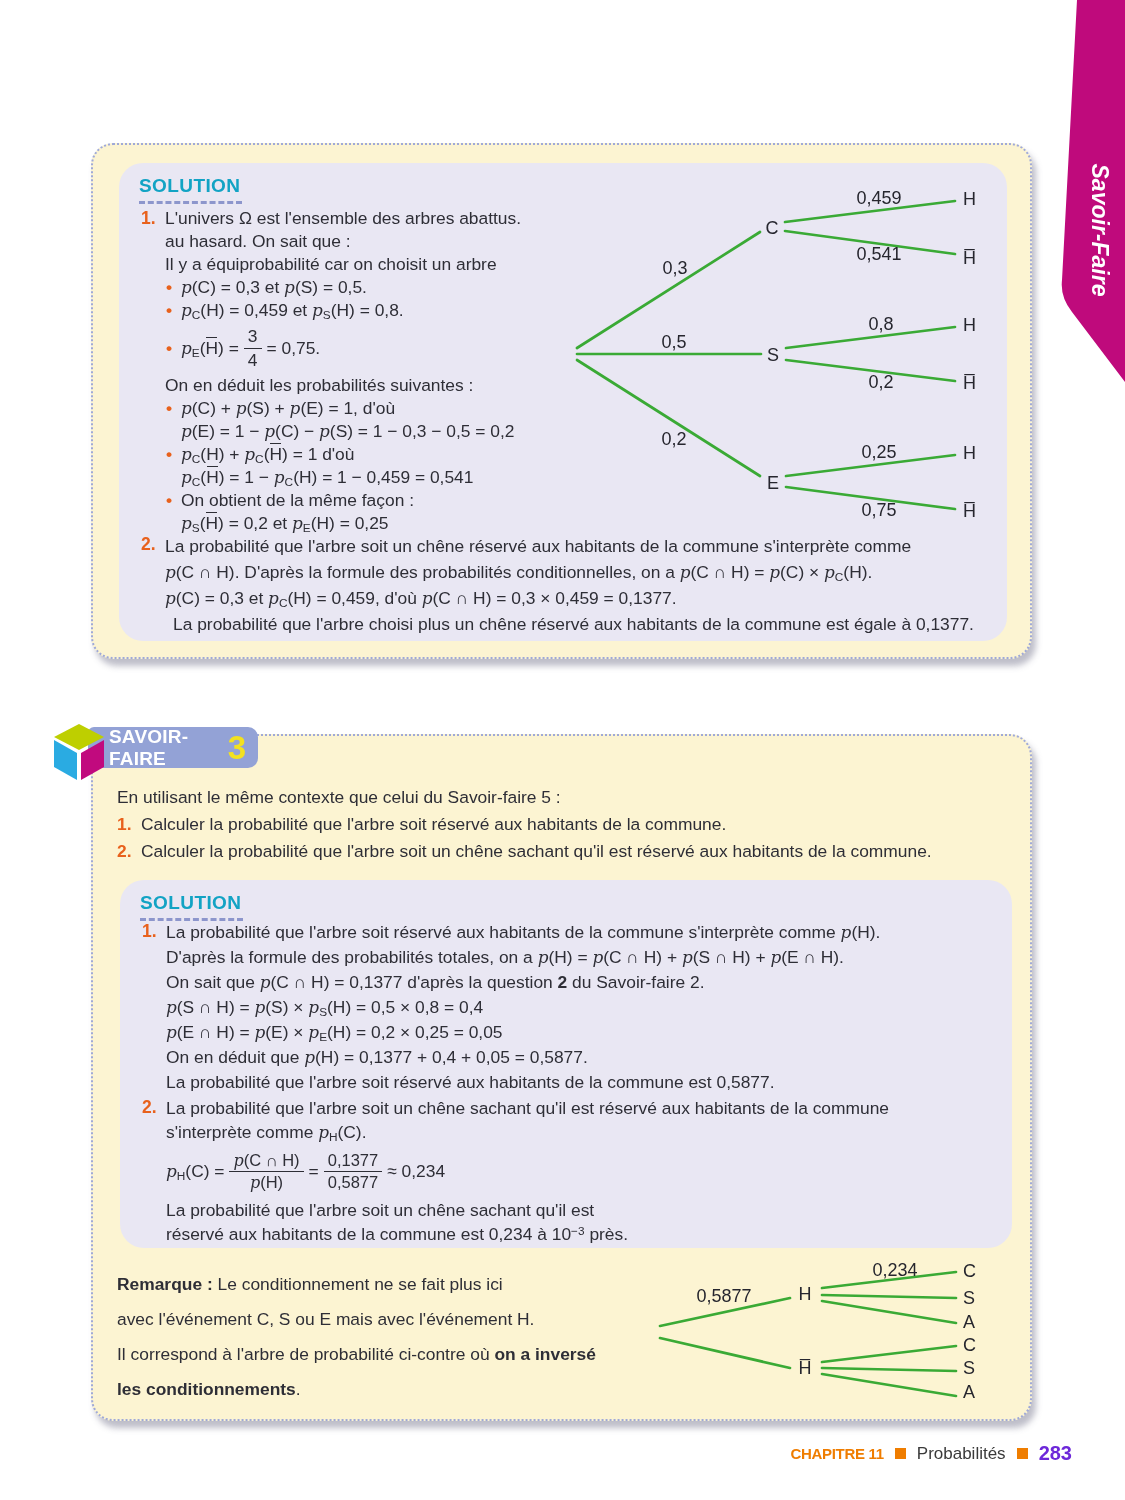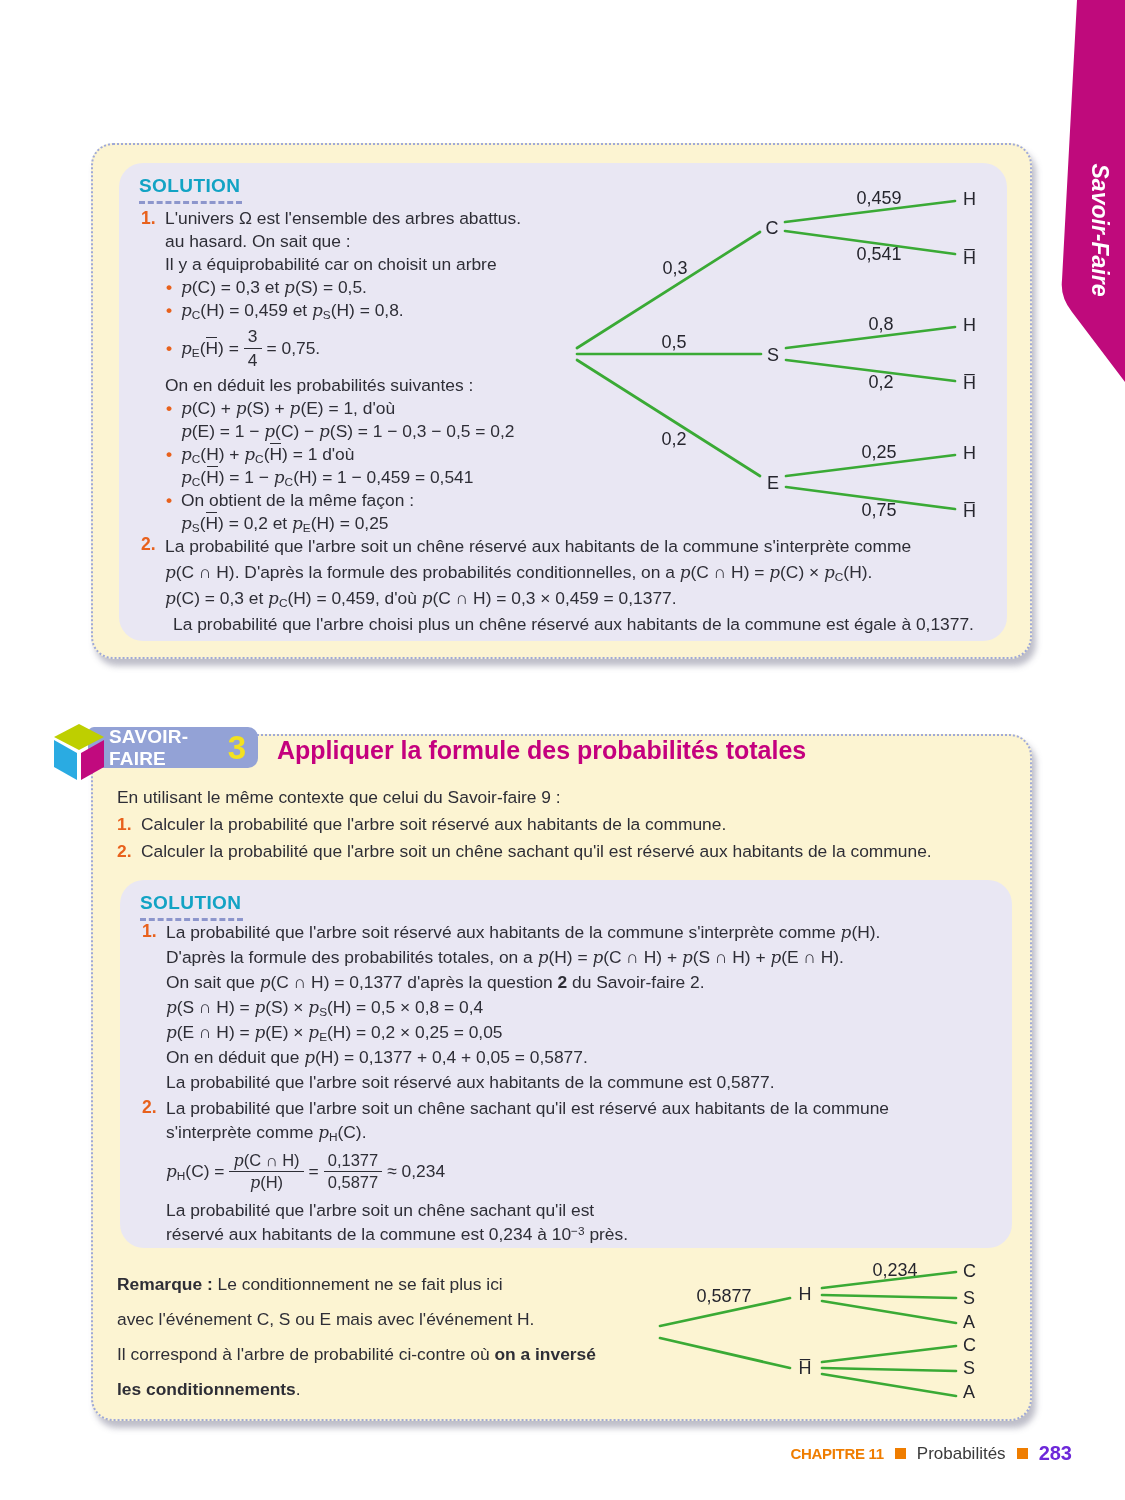--- a/index.html
+++ b/index.html
@@ -177,26 +177,25 @@
 
   <svg class="cube" width="54" height="60" viewBox="0 0 54 60">
     <polygon points="27,2 52,15 27,28 2,15" fill="#becf00"></polygon>
     <polygon points="2,18 25,31 25,58 2,45" fill="#2aabe2"></polygon>
     <polygon points="29,31 52,18 52,45 29,58" fill="#c10a7e"></polygon>
   </svg>
   <div class="sf-banner">
     <span class="bl">SAVOIR-FAIRE</span>
     <span class="bn">3</span>
   </div>
-  <h1 class="sf-title" style="margin:0;">Appliquer la formule des probabilités totales</h1>
 
   <section class="box box2">
 
     <div class="intro">
-      <div class="tl">En utilisant le même contexte que celui du Savoir-faire 9 :</div>
+      <div class="tl">En utilisant le même contexte que celui du Savoir-faire 5 :</div>
       <div class="tl q">
         <span class="onum">1.</span>
         <span>Calculer la probabilité que l'arbre soit réservé aux habitants de la commune.</span>
       </div>
       <div class="tl q">
         <span class="onum">2.</span>
         <span>Calculer la probabilité que l'arbre soit un chêne sachant qu'il est réservé aux habitants de la commune.</span>
       </div>
     </div>
 

